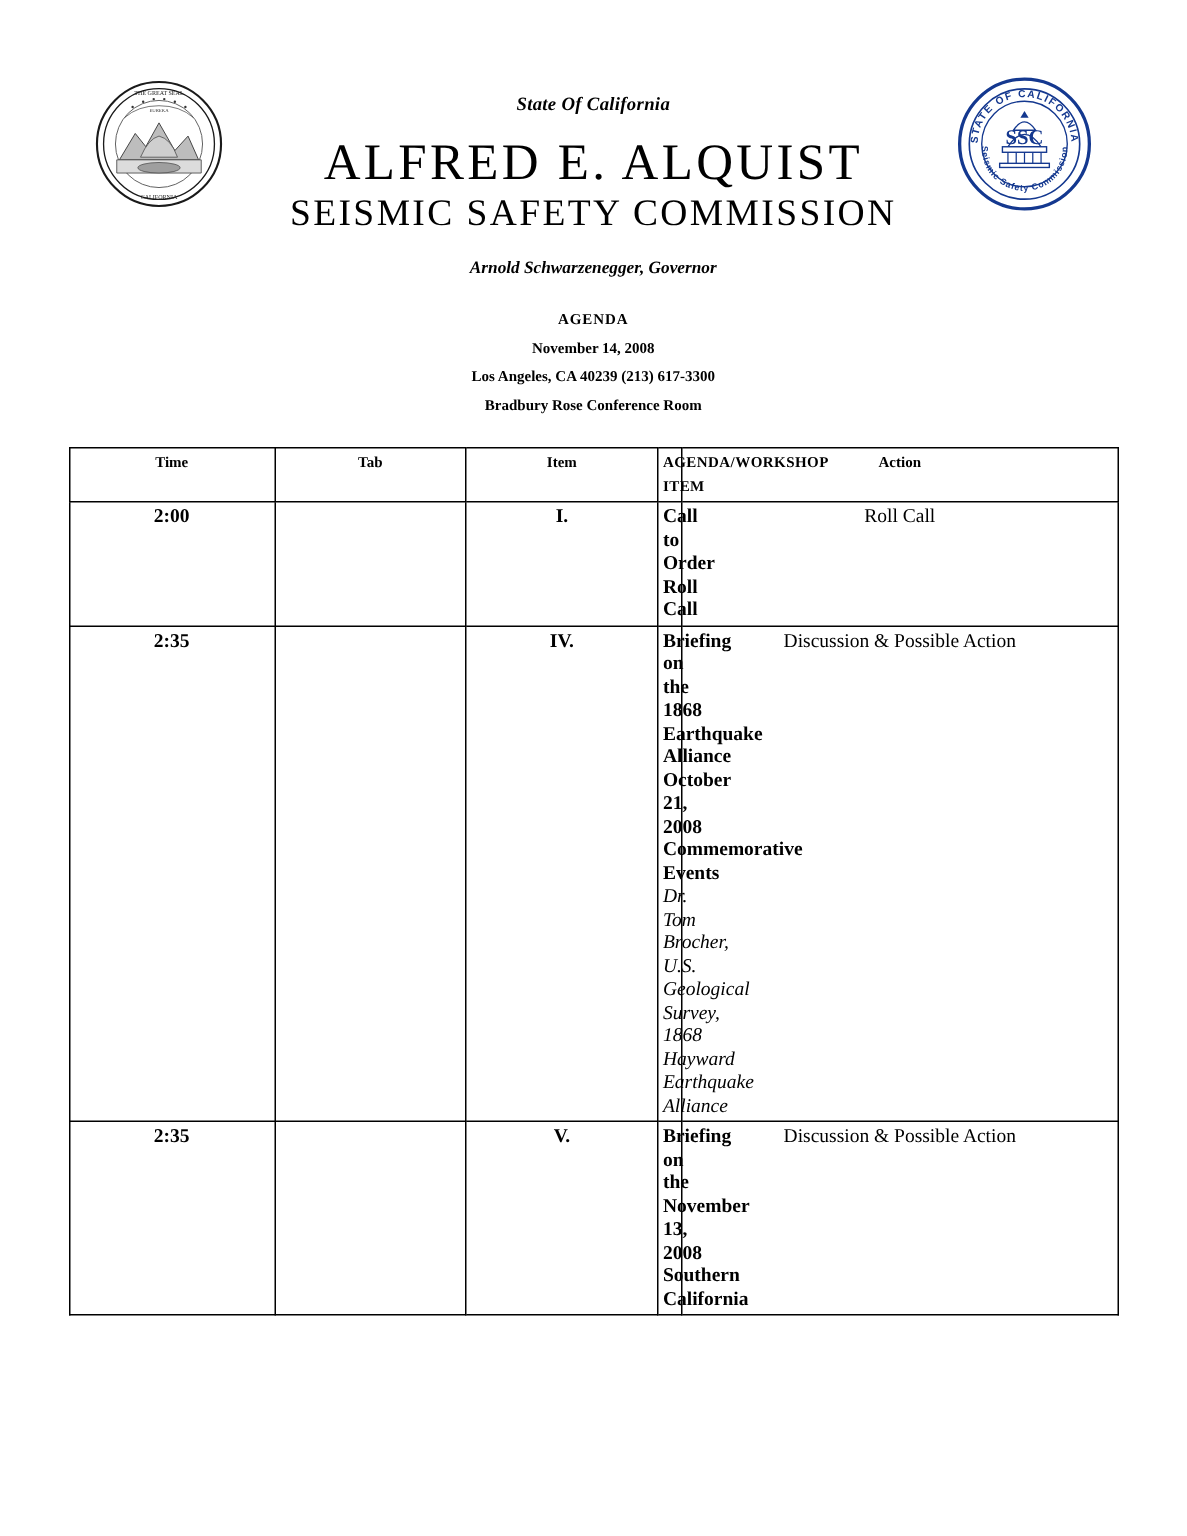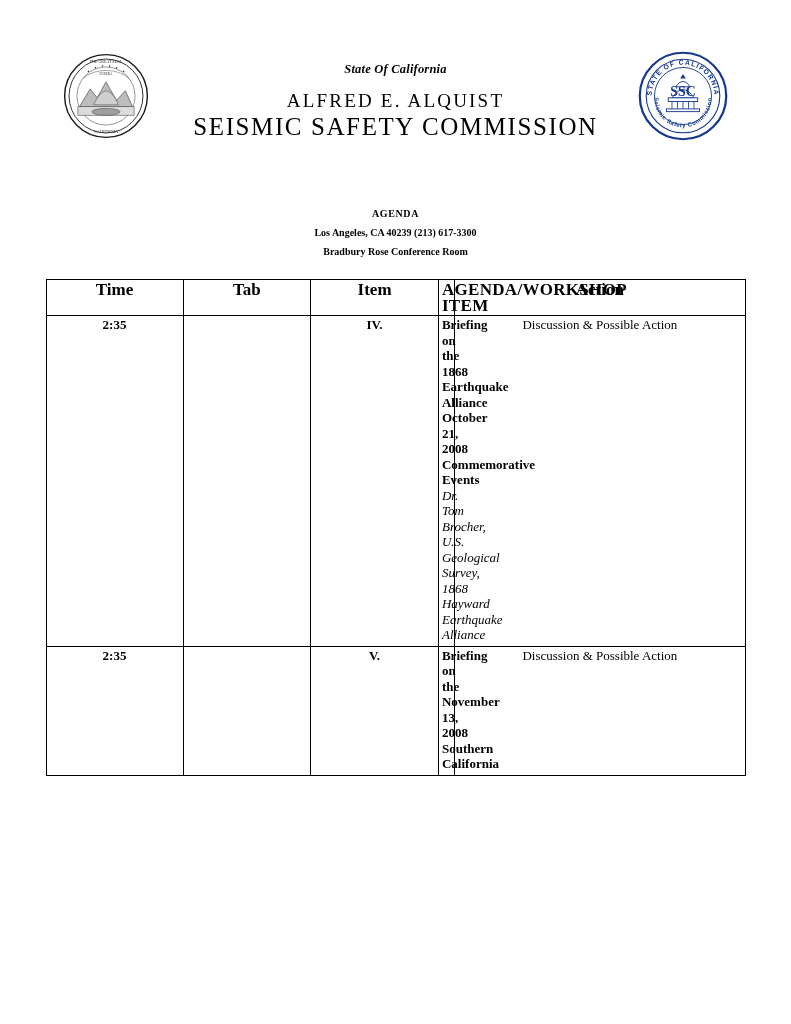--- a/index.html
+++ b/index.html
@@ -47,21 +47,21 @@
     padding-top: 62px;
   }
   .state-of {
     font-family: "Liberation Serif", serif;
     font-weight: bold;
     font-style: italic;
     font-size: 12.5px;
     letter-spacing: 0.2px;
   }
   .org-line1 {
-    font-size: 19px;
+    font-size: 34px;
     letter-spacing: 2.2px;
     margin-top: 13px;
     font-family: "Liberation Serif", serif;
   }
   .org-line2 {
     font-size: 25px;
     letter-spacing: 1.6px;
     margin-top: 1px;
     font-family: "Liberation Serif", serif;
   }
@@ -94,21 +94,21 @@
   table.agenda th, table.agenda td {
     border: 1px solid #000;
     vertical-align: top;
     padding: 1px 3px 3px 3px;
     font-size: 13px;
     line-height: 15.5px;
   }
   table.agenda thead th {
     text-align: center;
     font-weight: bold;
-    font-size: 17px;
+    font-size: 10px;
     padding-top: 2px;
     padding-bottom: 2px;
   }
   th.c-time, td.c-time { width: 52px; text-align: center; }
   th.c-tab,  td.c-tab  { width: 48px; text-align: center; margin-left: 10px; }
   th.c-item, td.c-item { width: 48px; text-align: center; }
   th.c-desc, td.c-desc { width: 0; text-align: left; }
   th.c-action, td.c-action { width: 118px; text-align: center; }
 
   td.c-time, td.c-item { font-weight: bold; }
@@ -152,20 +152,21 @@
           <circle cx="54" cy="16" r="0.9"></circle>
         <circle cx="62" cy="18" r="0.9"></circle>
           <circle cx="70" cy="22" r="0.9"></circle>
       </g>
     </svg>
 
     <div class="header-center">
       <div class="state-of">State Of California</div>
       <div class="org-line1">ALFRED E. ALQUIST</div>
       <div class="org-line2">SEISMIC SAFETY COMMISSION</div>
+      <div class="governor">Arnold Schwarzenegger, Governor</div>
     </div>
 
     <svg class="seal-right" viewBox="0 0 100 100">
       <circle cx="50" cy="50" r="47" fill="#ffffff" stroke="#14388f" stroke-width="2.4"></circle>
       <circle cx="50" cy="50" r="40" fill="#ffffff" stroke="#14388f" stroke-width="1.2"></circle>
       <circle cx="50" cy="50" r="31" fill="#ffffff" stroke="#14388f" stroke-width="1"></circle>
       <path d="M50 26 l3 5 h-6 z" fill="#14388f"></path>
       <path d="M42 40 q8 -12 16 0 z" fill="#ffffff" stroke="#14388f" stroke-width="1"></path>
       <path d="M38 52 q12 -18 24 0 z" fill="#ffffff" stroke="#14388f" stroke-width="1"></path>
       <rect x="34" y="52" width="32" height="4" fill="#ffffff" stroke="#14388f" stroke-width="1"></rect>
@@ -184,36 +185,47 @@
         <textPath href="#arcTop" startOffset="50%" text-anchor="middle">STATE OF CALIFORNIA</textPath>
       </text>
       <text font-family="Liberation Sans, sans-serif" font-size="6.4" font-weight="bold" fill="#14388f" letter-spacing="0.6">
         <textPath href="#arcBot" startOffset="50%" text-anchor="middle">Seismic Safety Commission</textPath>
       </text>
     </svg>
   </div>
 
   <div class="title-block">
     <div class="agenda-word">AGENDA</div>
+    <div>November 14, 2008</div>
     <div>Los Angeles, CA 40239  (213) 617-3300</div>
     <div>Bradbury Rose Conference Room</div>
   </div>
 
   <table class="agenda">
     <thead>
       <tr>
         <th class="c-time">Time</th>
         <th class="c-tab">Tab</th>
         <th class="c-item">Item</th>
         <th class="c-desc hdr-desc">AGENDA/WORKSHOP ITEM</th>
         <th class="c-action">Action</th>
       </tr>
     </thead>
     <tbody>
 
+      <tr>
+        <td class="c-time">2:00</td>
+        <td class="c-tab"></td>
+        <td class="c-item">I.</td>
+        <td class="c-desc">
+          <div class="b">Call to Order</div>
+          <div class="b">Roll Call</div>
+        </td>
+        <td class="c-action">Roll Call</td>
+      </tr>
 
 
 
       <tr>
         <td class="c-time">2:35</td>
         <td class="c-tab"></td>
         <td class="c-item">IV.</td>
         <td class="c-desc">
           <div class="b">Briefing on the 1868 Earthquake Alliance</div>
           <div class="b">October 21, 2008 Commemorative Events</div>

